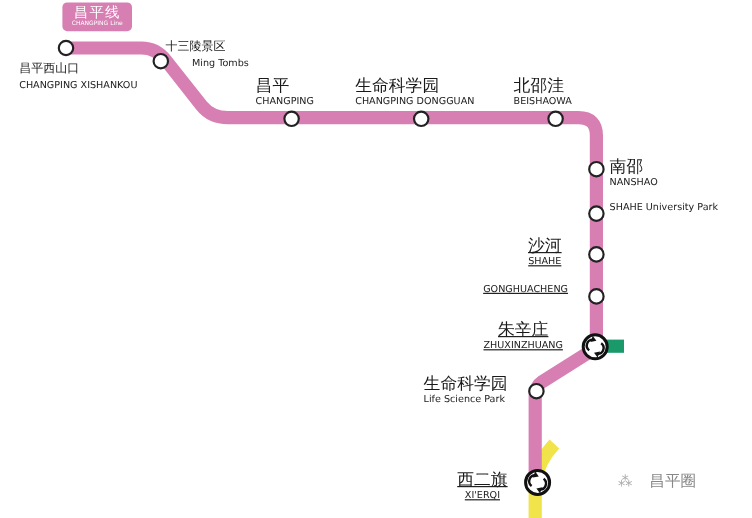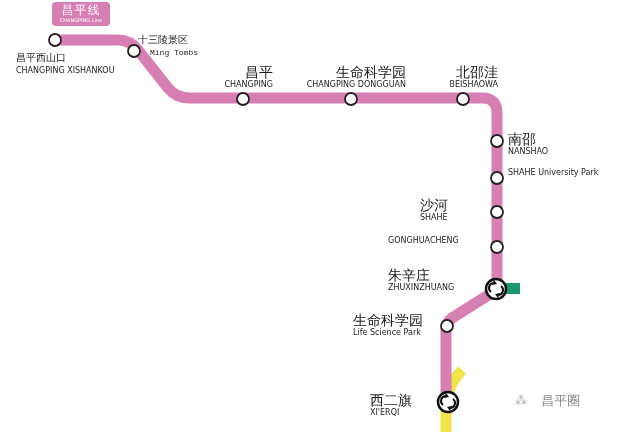--- a/index.html
+++ b/index.html
@@ -6,22 +6,22 @@
     body { width: 627px; height: 432px; position: relative; overflow: hidden;
            font-family: "DejaVu Sans", "Liberation Sans", sans-serif; }
     #map { position: absolute; left: 0; top: 0; width: 627px; height: 432px; }
     .line-badge { position: absolute; left: 52px; top: 2px; width: 58px; height: 24px;
                   background: #d77fb3; border-radius: 4px; color: #fff; text-align: center; }
     .line-badge .cn { font-size: 12px; line-height: 14px; display: block; margin-top: 1px; letter-spacing: 1px; }
     .line-badge .en { font-size: 5px; line-height: 6px; display: block; }
     .label { position: absolute; color: #222; white-space: nowrap; }
     .label .cn { display: block; font-size: 14px; line-height: 16px; color: #1a1a1a; }
     .label .en { display: block; font-size: 8px; line-height: 10px; color: #222; }
-    .al-c { text-align: right; }
-    .al-r { text-align: left; }
+    .al-c { text-align: left; }
+    .al-r { text-align: center; text-decoration: underline; }
     .al-l { text-align: left; }
     .watermark { position: absolute; left: 515px; top: 392px; color: #888; font-size: 13px; }
     .watermark .wm-icon { display: inline-block; width: 22px; color: #aaa; font-size: 12px; }
   </style>
 </head>
 <body>
 
 <svg id="map" viewBox="0 0 627 432" xmlns="http://www.w3.org/2000/svg">
 
   <path d="M462 370 Q 448 385 446 402 L 446 432" stroke="#f1e44a" stroke-width="11" fill="none" stroke-linecap="butt"></path>
@@ -65,21 +65,21 @@
   <span class="cn">昌平线</span>
   <span class="en">CHANGPING Line</span>
 </div>
 
 <div class="label al-l" style="left:16px; top:50px;">
   <span class="cn" style="font-size:10px;">昌平西山口</span>
   <span class="en">CHANGPING XISHANKOU</span>
 </div>
 <div class="label al-l" style="left:138px; top:32px;">
   <span class="cn" style="font-size:10px;">十三陵景区</span>
-  <span class="en" style="margin-left:12px;font-family:Liberation Mono, monospace;">Ming Tombs</span>
+  <span class="en" style="margin-left:22px;">Ming Tombs</span>
 </div>
 <div class="label al-c" style="left:213px; top:64px; width:60px;">
   <span class="cn">昌平</span>
   <span class="en">CHANGPING</span>
 </div>
 <div class="label al-c" style="left:296px; top:64px; width:110px;">
   <span class="cn">生命科学园</span>
   <span class="en">CHANGPING DONGGUAN</span>
 </div>
 <div class="label al-c" style="left:428px; top:64px; width:70px;">

